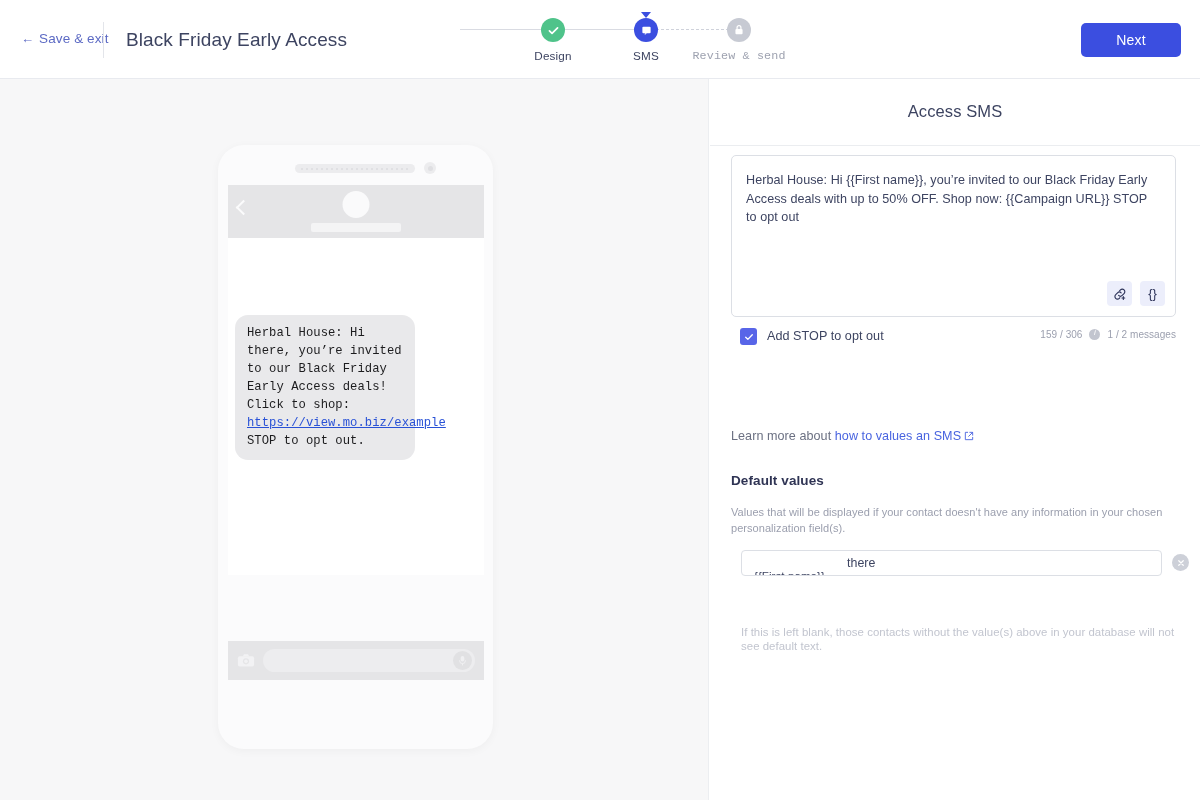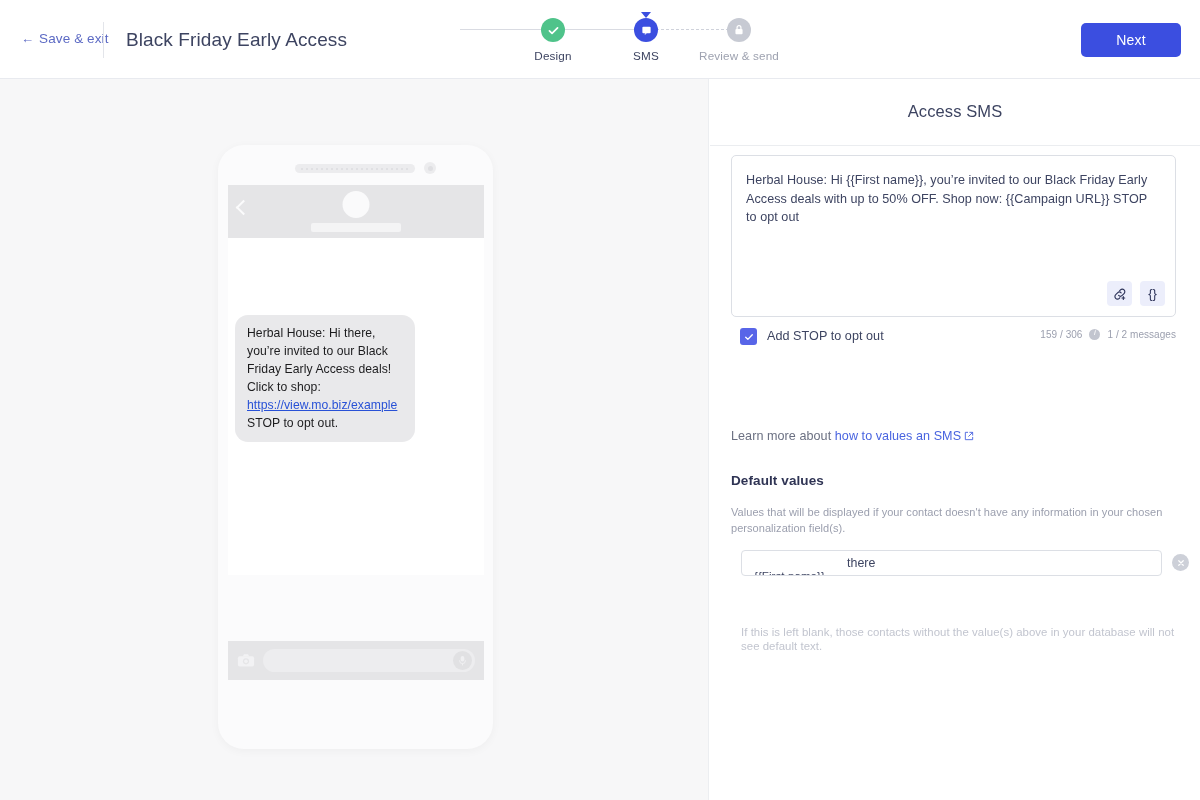--- a/index.html
+++ b/index.html
@@ -53,21 +53,21 @@
   .dot-done { background: #4fc38a; }
   .dot-done svg { width: 13px; height: 13px; }
   .dot-current { background: #3b4ee0; }
   .dot-current svg { width: 11px; height: 11px; }
   .dot-locked { background: #c7cad3; }
   .dot-locked svg { width: 10px; height: 12px; }
   .step-label {
     margin-top: 7px; font-size: 11.7px; color: #3d4461;
     letter-spacing: .15px; white-space: nowrap;
   }
-  .step-label.muted { color: #9ea2b0; }
+  .step-label.muted { color: #9ea2b0; font-family: Liberation Mono, monospace; }
   .connector {
     position: absolute; top: 15px; height: 1px; z-index: 1;
   }
   .conn-solid { background: #d9dbe2; }
   .conn-dashed {
     border-top: 1.5px dashed #cfd2db; height: 0; background: none;
   }
   .caret {
     position: absolute; top: -6px; left: 50%;
     transform: translateX(-50%);
@@ -134,21 +134,21 @@
   .avatar {
     position: absolute; left: 50%; top: 6px; transform: translateX(-50%);
     width: 27px; height: 27px; border-radius: 50%; background: #fafafb;
   }
   .name-bar {
     position: absolute; left: 50%; top: 38px; transform: translateX(-50%);
     width: 90px; height: 9px; border-radius: 2px; background: #f4f4f5;
   }
   .chat-body {
     position: absolute; left: 10px; top: 93px;
-    width: 256px; height: 337px; background: #ffffff;
+    width: 256px; height: 337px; background: #ffffff; font-family: Liberation Mono, monospace;
   }
   .bubble {
     position: absolute; left: 7px; top: 77px;
     max-width: 180px;
     background: #e9e9eb; color: #1c1c1e;
     border-radius: 13px;
     padding: 9px 12px 10px 12px;
     font-size: 12.2px; line-height: 18px;
     letter-spacing: .05px;
   }

